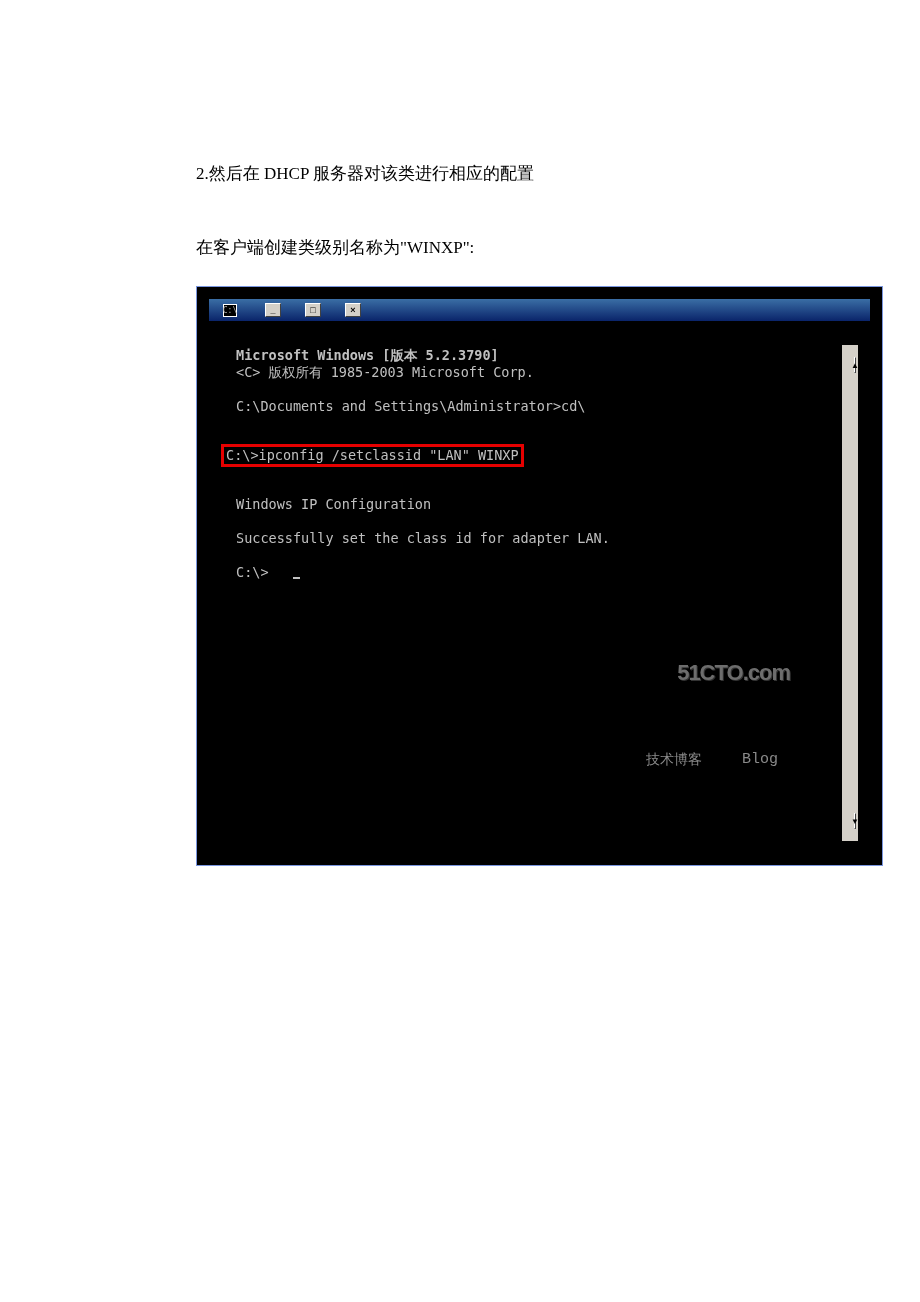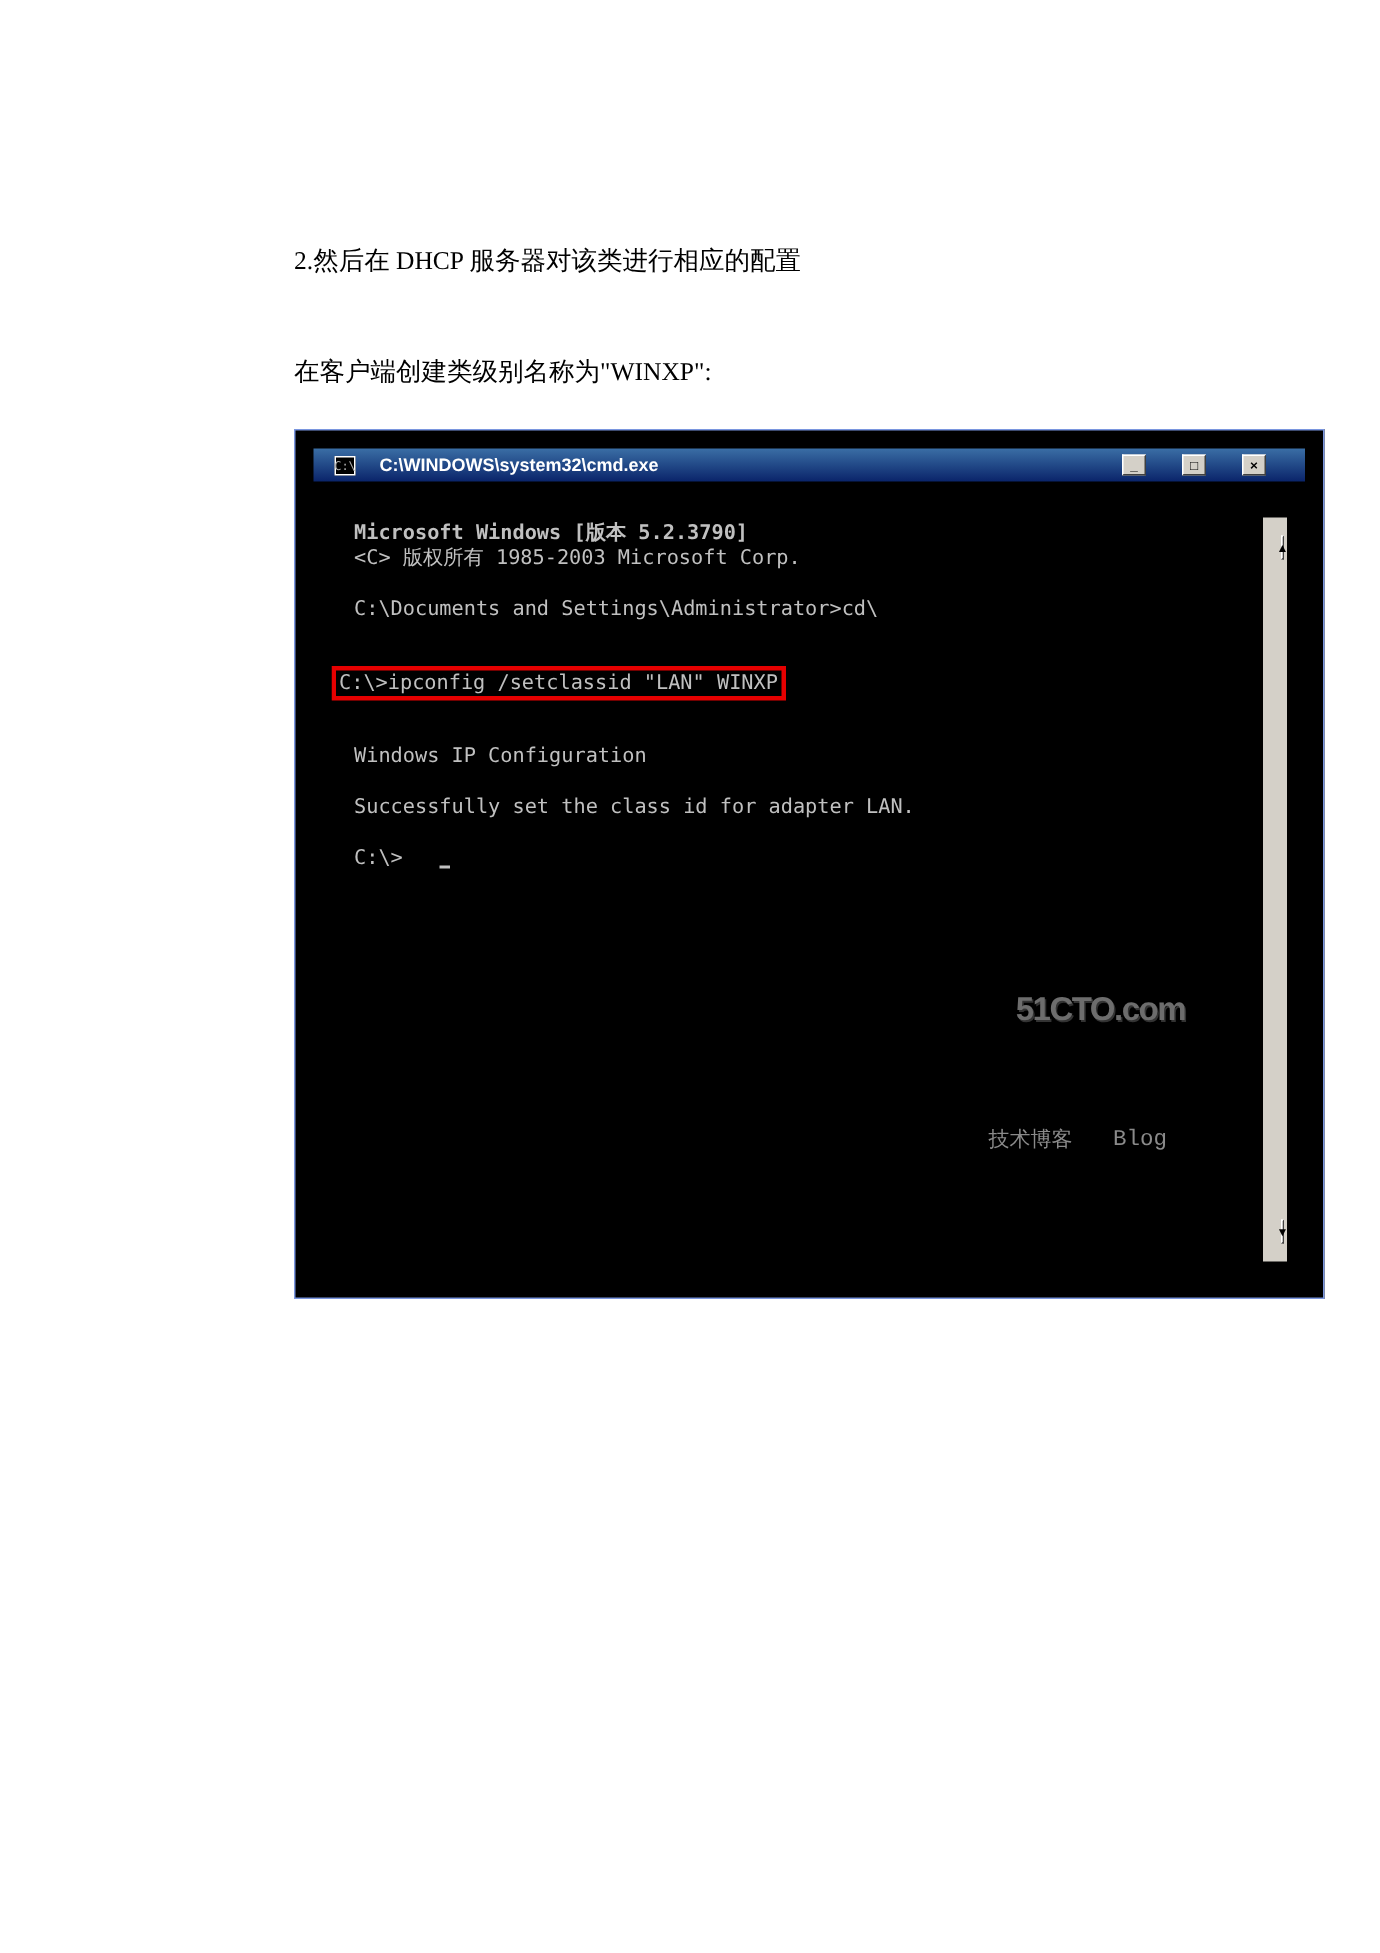--- a/index.html
+++ b/index.html
@@ -164,39 +164,38 @@
       color: #6d6d6d;
       text-shadow: 1px 1px 0 #333;
       letter-spacing: -1px;
     }
     .wm-bot {
       font-family: "SimHei", sans-serif;
       font-size: 14px;
       color: #8a8a8a;
       display: flex;
       align-items: center;
-      gap: 3px;
+      gap: 16px;
     }
     .wm-blog {
       font-family: Liberation Mono, monospace;
       font-size: 15px;
       color: #8a8a8a;
     }
   </style>
 </head>
 <body>
 
 <div class="content">
   <p class="doc-text">2.然后在 DHCP 服务器对该类进行相应的配置</p>
   <p class="doc-text-2">在客户端创建类级别名称为"WINXP":</p>
 
   <div class="cmd-window">
     <div class="cmd-titlebar">
       <span class="cmd-icon">C:\</span>
-      <span class="cmd-title">C:\WINDOWS\system32\cmd.exe</span>
       <div class="win-buttons">
         <div class="win-btn">_</div>
         <div class="win-btn">□</div>
         <div class="win-btn">×</div>
       </div>
     </div>
     <div class="cmd-body">
       <div class="cmd-content"><span class="cmd-line-title">Microsoft Windows [版本 5.2.3790]</span>
 <span>&lt;C&gt; 版权所有 1985-2003 Microsoft Corp.</span>
 

